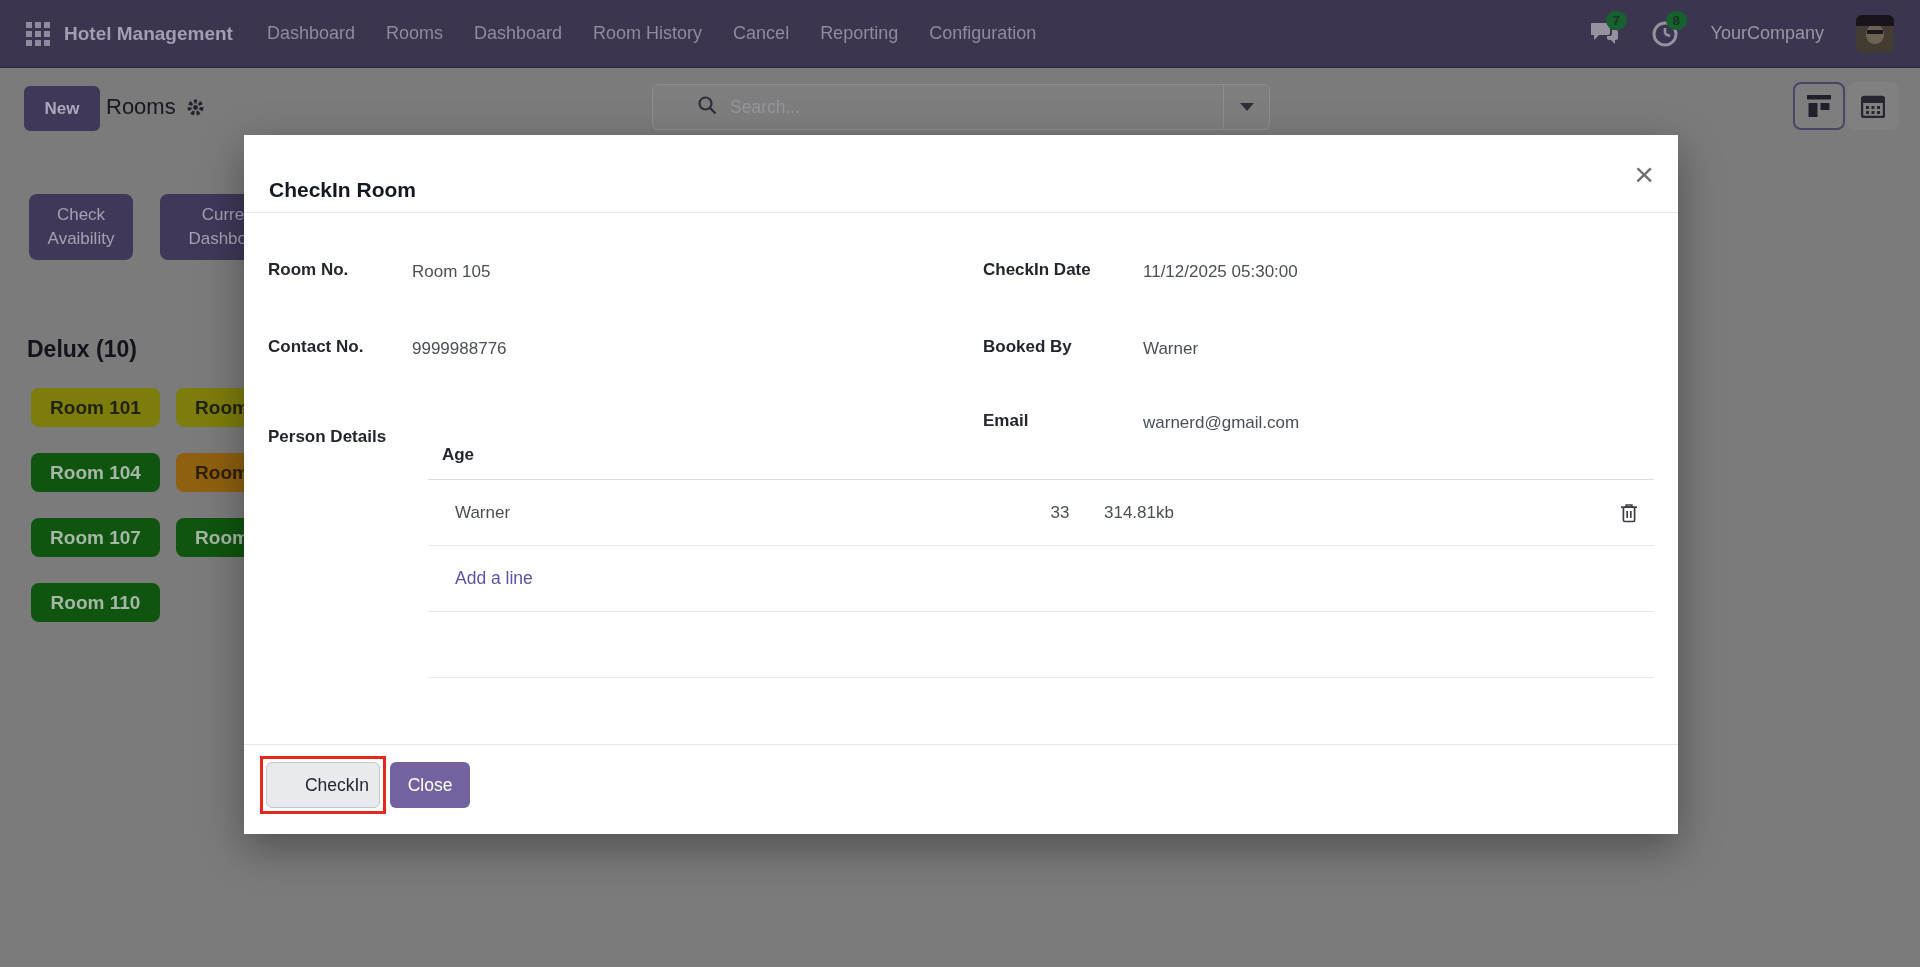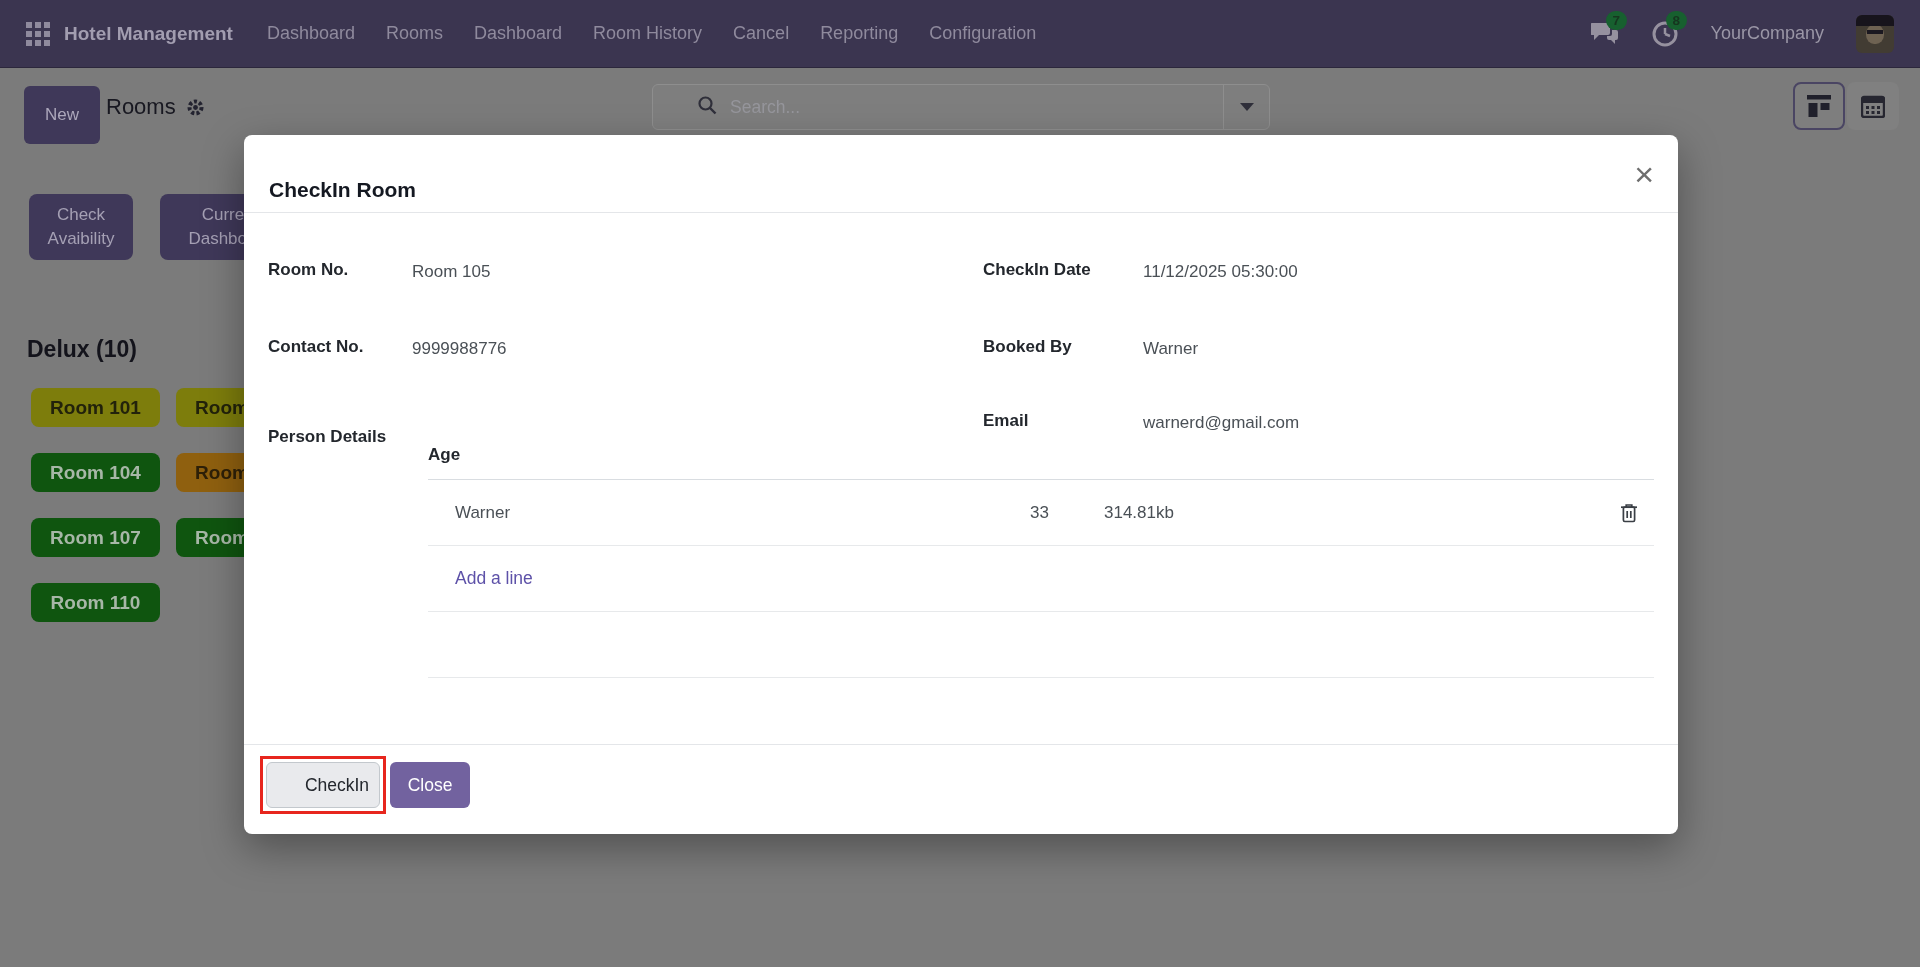--- a/index.html
+++ b/index.html
@@ -20,22 +20,22 @@
   .nav-badge { position:absolute; left:15px; top:-9px; background:#17602F; color:#16361F;
                font-size:13.5px; font-weight:700; border-radius:11px; padding:2px 7px; }
   .company { color:#9A96A6; font-size:18px; }
   .avatar { width:38px; height:38px; border-radius:6px; background:#423C33; position:relative; overflow:hidden; }
   .avatar .hair { position:absolute; left:0; top:0; width:38px; height:11px; background:#17141C; }
   .avatar .face { position:absolute; left:10px; top:9px; width:18px; height:20px; border-radius:50% 50% 45% 45%; background:#6E6252; }
   .avatar .glasses { position:absolute; left:11px; top:15px; width:16px; height:4px; background:#1B1820; }
 
   
   .control { position:absolute; left:0; top:68px; width:1920px; height:76px; }
-  .btn-new { position:absolute; left:24px; top:18px; width:76px; height:58px;
-             background:#3F3859; color:#ACA7BB; font-size:17px; font-weight:400;
+  .btn-new { position:absolute; left:24px; top:18px; width:76px; height:45px;
+             background:#3F3859; color:#ACA7BB; font-size:17px; font-weight:700;
              border:none; border-radius:6px; cursor:pointer; font-family:inherit; }
   .breadcrumb { position:absolute; left:106px; top:23px; height:32px; display:flex;
                 align-items:center; gap:10px; color:#181821; font-size:22px; font-weight:500; }
   .searchbox { position:absolute; left:652px; top:16px; width:618px; height:46px;
                background:#7E7E7E; border:1px solid #8E8E8E; border-radius:6px;
                display:flex; align-items:center;padding-left:28px; }
   .searchbox input { flex:1; border:none; outline:none; background:transparent;
                      font-size:17.5px; color:#2F2F3A; margin-left:12px; font-family:inherit; }
   .searchbox input::placeholder { color:#96969C; }
   .search-mag { margin-left:16px; flex:0 0 auto; }
@@ -59,38 +59,38 @@
   .room-grid { position:absolute; left:31px; top:388px; display:grid;
                grid-template-columns:129px 129px; column-gap:16px; row-gap:26px; }
   .room-btn { height:39px; border-radius:8px; display:flex; align-items:center;
               justify-content:center; font-size:19px; font-weight:700; cursor:pointer; }
   .room-olive  { background:#7D7D0C; color:#22220B; }
   .room-green  { background:#0F550F; color:#A7B7A7; }
   .room-orange { background:#8F600F; color:#2E2008; }
 
   
   .modal { position:absolute; left:244px; top:135px; width:1434px; height:699px;
-           background:#FFFFFF; border-radius:8px; box-shadow:0 14px 40px rgba(0,0,0,.35); }
+           background:#FFFFFF; border-radius:0; box-shadow:0 14px 40px rgba(0,0,0,.35); }
   .m-header { position:absolute; left:0; top:0; width:100%; height:78px;
               border-bottom:1px solid #E4E6E9; }
   .m-title { position:absolute; left:25px; top:40px; font-size:21px; font-weight:600;
              color:#141821; line-height:30px; }
   .m-close { position:absolute; right:24px; top:22px; font-size:34px; line-height:34px;
              color:#6E6E6E; cursor:pointer; font-weight:400; }
   .f-label { position:absolute; font-size:17px; font-weight:600; color:#23272D; line-height:20px; }
   .f-value { position:absolute; font-size:17px; color:#4A5056; line-height:20px; }
 
   .ptable { position:absolute; left:184px; top:295px; width:1226px; }
   .t-row { display:flex; align-items:center; }
   .t-head { height:50px; border-bottom:1px solid #D9DDE1; font-weight:600; color:#23272D; font-size:17px; }
   .t-data { height:66px; border-bottom:1px solid #E7E9EB; font-size:17px; color:#4A5056; }
   .t-empty { height:66px; border-bottom:1px solid #E7E9EB; }
   .t-empty.last { border-bottom:none; }
   .c-name { flex:1; padding-left:27px; }
-  .c-age  { width:60px; text-align:left; }
+  .c-age  { width:60px; text-align:center; }
   .c-doc  { width:514px; padding-left:14px; }
   .c-del  { width:50px; display:flex; justify-content:center; }
   .trash-btn { cursor:pointer; display:flex; }
   .add-line { color:#5D51A8; font-size:17.5px; cursor:pointer; }
 
   .m-footer { position:absolute; left:0; top:609px; width:100%; height:90px;
               border-top:1px solid #E4E6E9; }
   .btn-checkin { position:absolute; left:22px; top:17px; width:114px; height:46px;
                  background:#E9EAED; border:1px solid #C3C8CD; border-radius:6px;
                  font-size:17.5px; font-weight:500; color:#23272D; cursor:pointer; font-family:inherit;padding-left:28px; }

